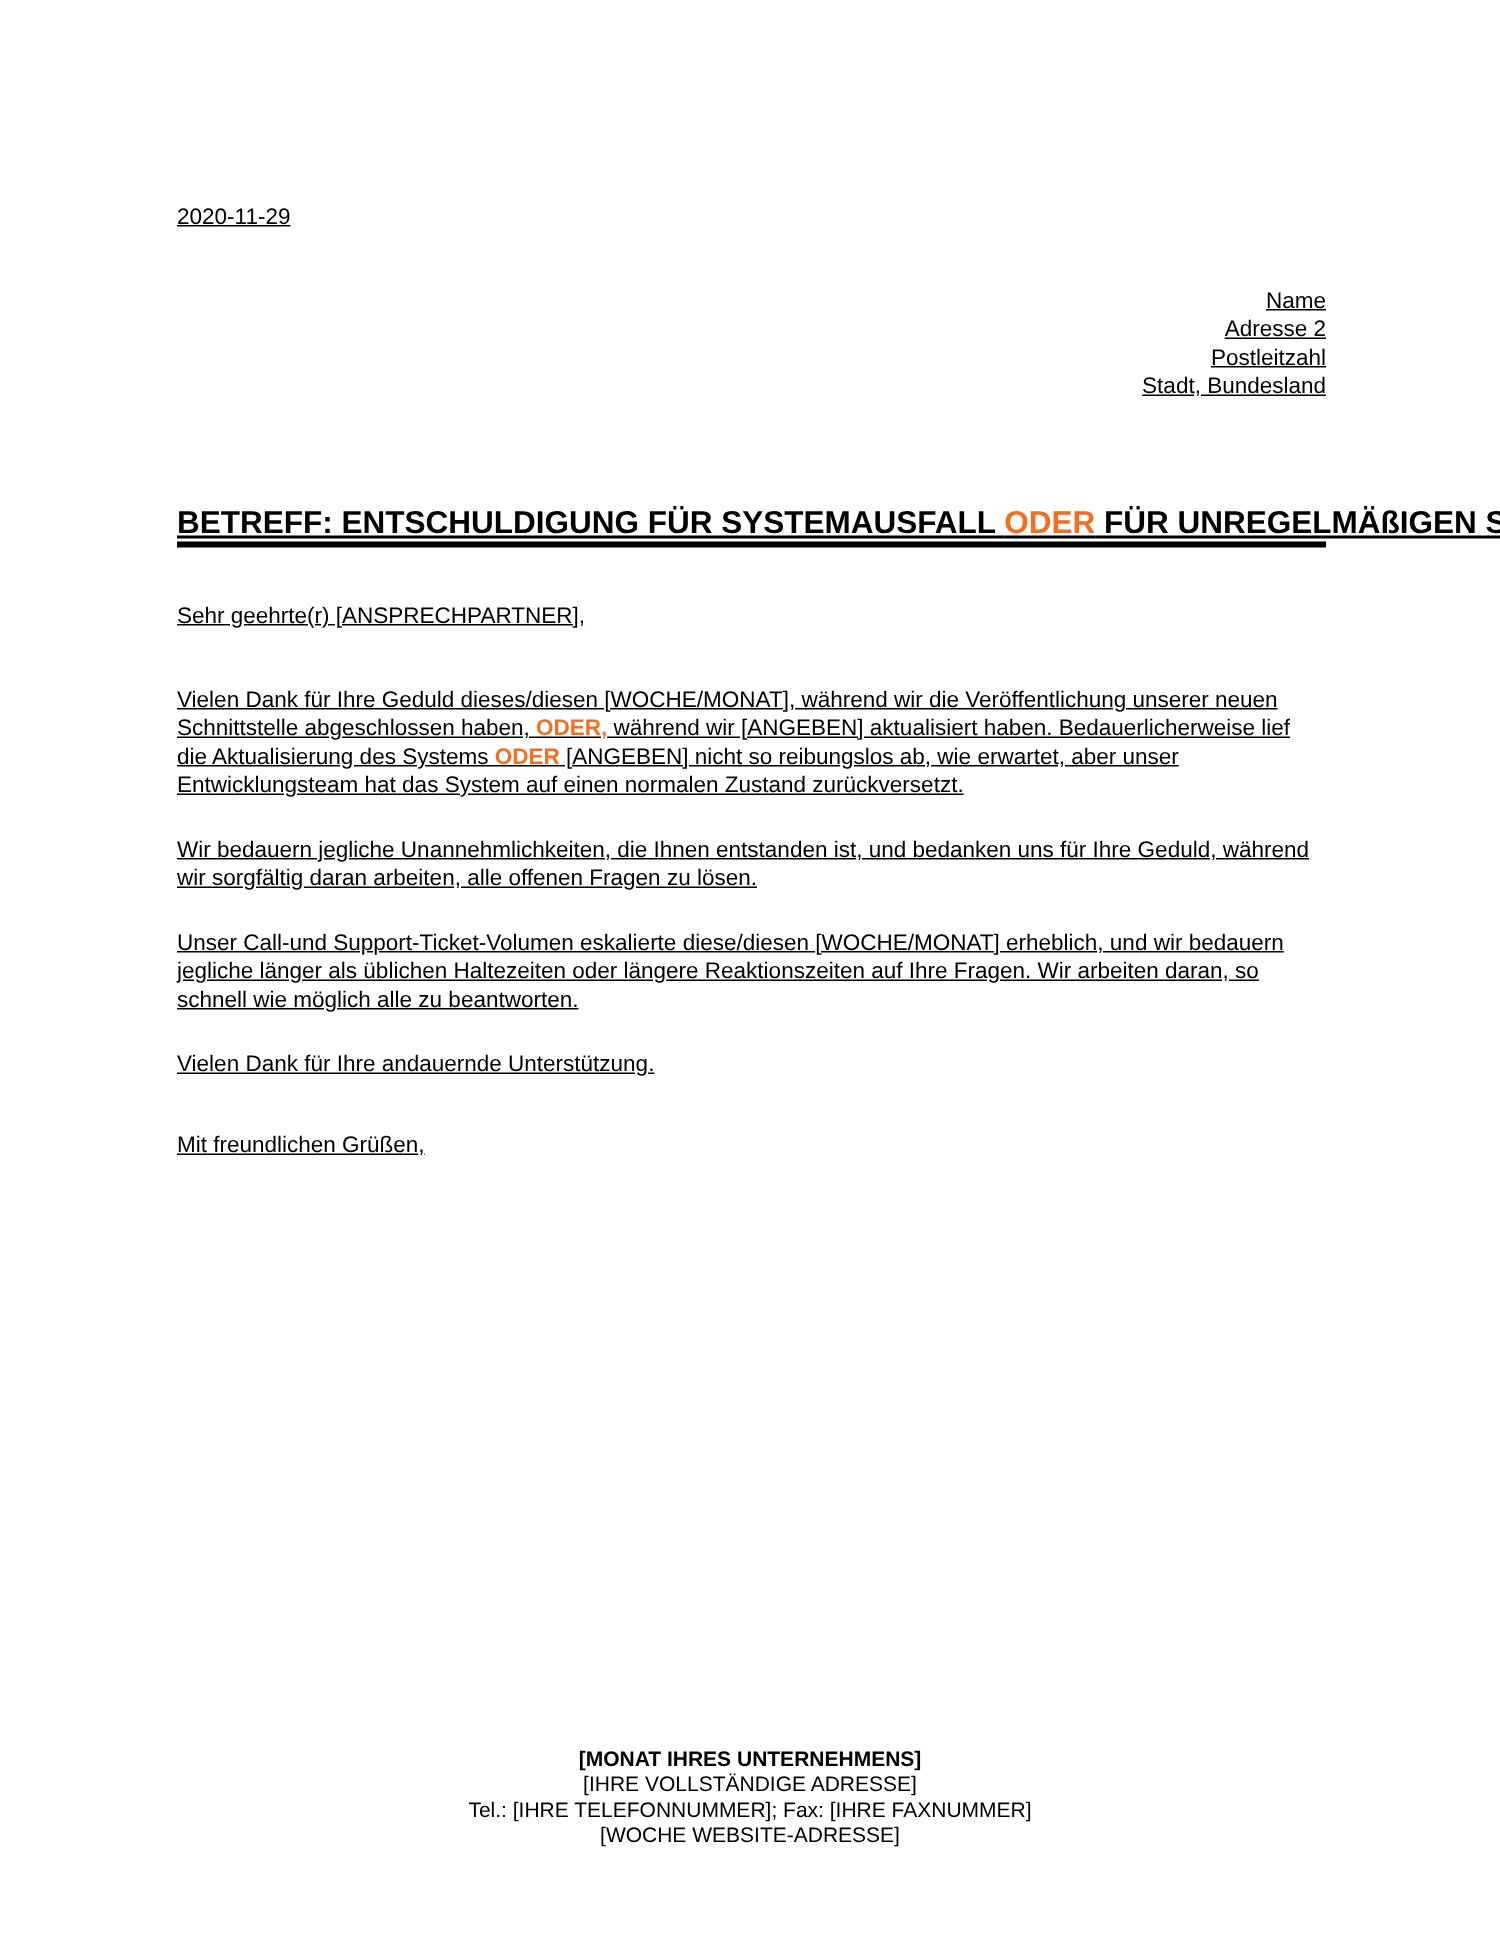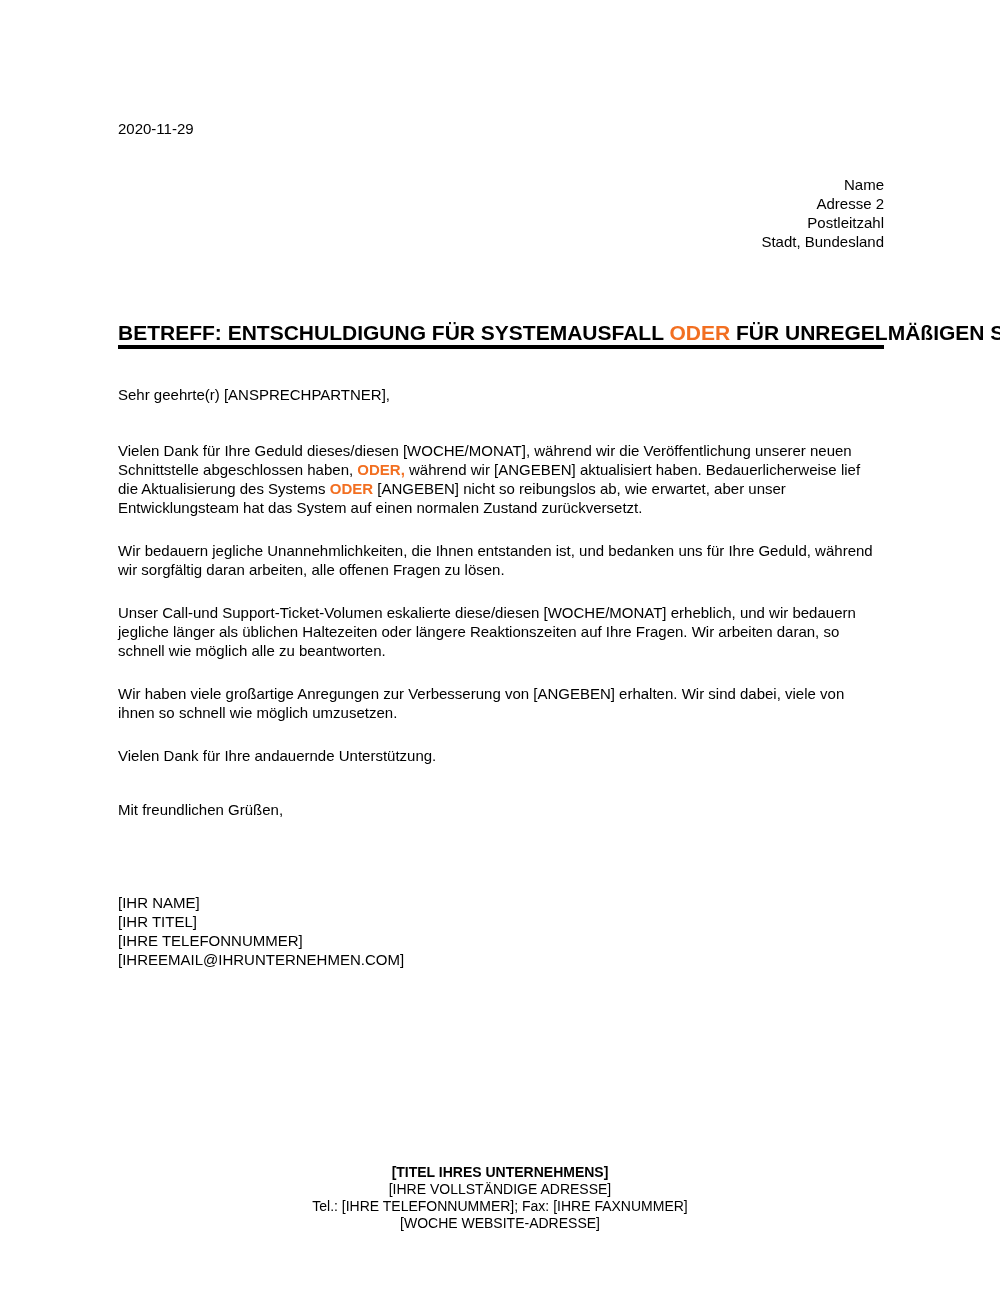--- a/index.html
+++ b/index.html
@@ -14,23 +14,24 @@
     background: #ffffff;
     font-family: "Liberation Sans", "DejaVu Sans", sans-serif;
     font-size: 15px;
     line-height: 19px;
     color: #000000;
     overflow: hidden;
   }
   .content {
     position: absolute;
     left: 118px;
-    top: 0;
+    top: 16px;
     width: 766px;
     padding-top: 119px;
+    text-decoration: underline;
   }
   .content > * {
     margin: 0;
   }
   .date-line {
     margin-top: 0;
   }
   .recipient-block {
     margin-top: 37px;
     text-align: right;
@@ -93,34 +94,27 @@
     <div class="subject-line"><span>BETREFF: ENTSCHULDIGUNG FÜR SYSTEMAUSFALL </span><span class="hl">ODER</span><span> FÜR UNREGELMÄßIGEN SERVICE</span></div>
 
     <div class="salutation">Sehr geehrte(r) [ANSPRECHPARTNER],</div>
 
     <p class="para first"><span>Vielen Dank für Ihre Geduld dieses/diesen [WOCHE/MONAT], während wir die Veröffentlichung unserer neuen Schnittstelle abgeschlossen haben, </span><span class="hl">ODER,</span><span> während wir [ANGEBEN] aktualisiert haben. Bedauerlicherweise lief die Aktualisierung des Systems </span><span class="hl">ODER</span><span> [ANGEBEN] nicht so reibungslos ab, wie erwartet, aber unser Entwicklungsteam hat das System auf einen normalen Zustand zurückversetzt.</span></p>
 
     <p class="para"><span>Wir bedauern jegliche Unannehmlichkeiten, die Ihnen entstanden ist, und bedanken uns für Ihre Geduld, während wir sorgfältig daran arbeiten, alle offenen Fragen zu lösen.</span></p>
 
     <p class="para"><span>Unser Call-und Support-Ticket-Volumen eskalierte diese/diesen [WOCHE/MONAT] erheblich, und wir bedauern jegliche länger als üblichen Haltezeiten oder längere Reaktionszeiten auf Ihre Fragen. Wir arbeiten daran, so schnell wie möglich alle zu beantworten.</span></p>
 
-    <p class="para"><span>Wir haben viele großartige Anregungen zur Verbesserung von [ANGEBEN] erhalten. Wir sind dabei, viele von ihnen so schnell wie möglich umzusetzen.</span></p>
 
     <p class="para"><span>Vielen Dank für Ihre andauernde Unterstützung.</span></p>
 
     <div class="closing">Mit freundlichen Grüßen,</div>
 
-    <div class="signature-block">
-        <div>[IHR NAME]</div>
-        <div>[IHR TITEL]</div>
-        <div>[IHRE TELEFONNUMMER]</div>
-        <div>[IHREEMAIL@IHRUNTERNEHMEN.COM]</div>
-      </div>
 
   </div>
 
   <div class="footer">
-    <div class="company">[TITEL IHRES UNTERNEHMENS]</div>
+    <div class="company">[MONAT IHRES UNTERNEHMENS]</div>
     <div>[IHRE VOLLSTÄNDIGE ADRESSE]</div>
     <div>Tel.: [IHRE TELEFONNUMMER]; Fax: [IHRE FAXNUMMER]</div>
     <div>[WOCHE WEBSITE-ADRESSE]</div>
   </div>
 </div>
 
 </body></html>

